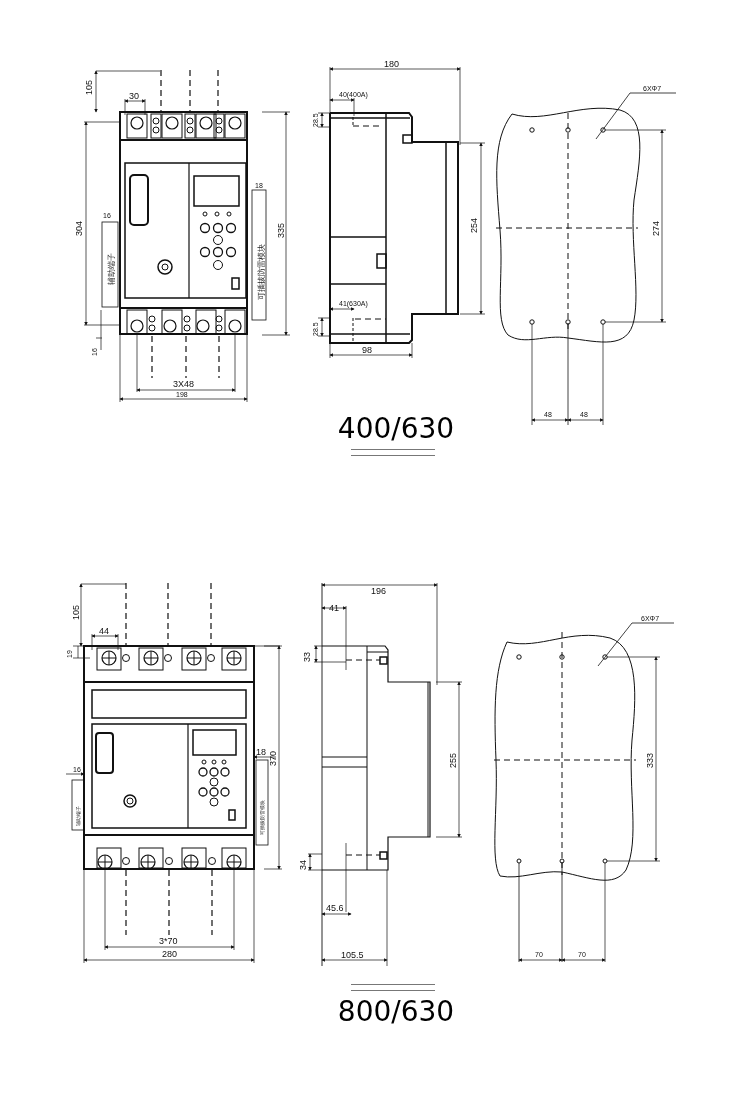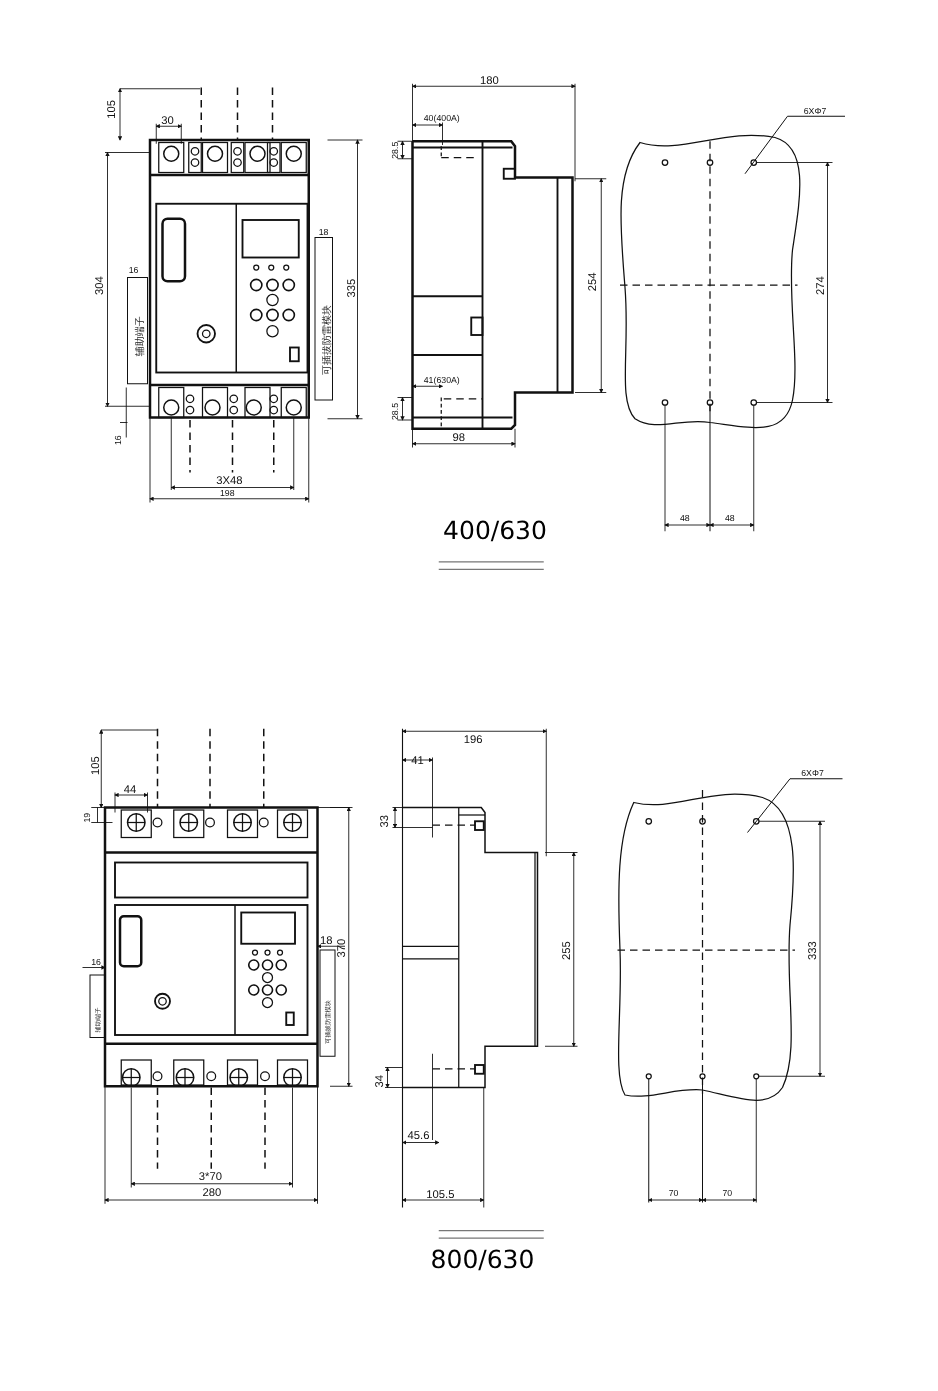--- a/index.html
+++ b/index.html
@@ -2,21 +2,21 @@
 <html><head>
 <meta charset="utf-8">
 <style>
   html,body{margin:0;padding:0;background:#ffffff;}
   body{width:750px;height:1113px;position:relative;overflow:hidden;font-family:"Liberation Sans",sans-serif;}
   svg{position:absolute;left:0;top:0;}
   .dim{font-family:"Liberation Sans",sans-serif;font-size:9px;fill:#111;}
   .dimsm{font-family:"Liberation Sans",sans-serif;font-size:7px;fill:#111;}
   .cn{font-family:"DejaVu Sans",sans-serif;font-size:8px;fill:#222;}
   .cnsm{font-family:"DejaVu Sans",sans-serif;font-size:5px;fill:#222;}
-  .title{position:absolute;font-family:"DejaVu Sans",sans-serif;font-size:20px;color:#000;text-align:center;width:160px;}
+  .title{position:absolute;font-family:"DejaVu Sans",sans-serif;font-size:28px;color:#000;text-align:center;width:160px;}
   .dbl{position:absolute;width:84px;height:5px;border-top:1.5px solid #777;border-bottom:1.5px solid #777;}
 </style>
 </head>
 <body>
 
 <svg width="750" height="1113" viewBox="0 0 750 1113" xmlns="http://www.w3.org/2000/svg">
   <defs>
     <marker id="ar" viewBox="0 0 6 6" refX="5" refY="3" markerWidth="5" markerHeight="5" orient="auto-start-reverse">
       <path d="M0,0 L6,3 L0,6 z" fill="#111"></path>
     </marker>
@@ -375,13 +375,13 @@
     <text class="dim" x="653" y="768" transform="rotate(-90 653 768)">333</text>
     <text class="dimsm" x="535" y="957">70</text>
     <text class="dimsm" x="578" y="957">70</text>
   </g>
 </svg>
 
 <div class="title" style="left:316px;top:412px;">400/630</div>
 <div class="dbl" style="left:351px;top:449px;"></div>
 
 <div class="dbl" style="left:351px;top:984px;"></div>
-<div class="title" style="left:306px;top:995px;">800/630</div>
+<div class="title" style="left:316px;top:995px;">800/630</div>
 
 </body></html>

